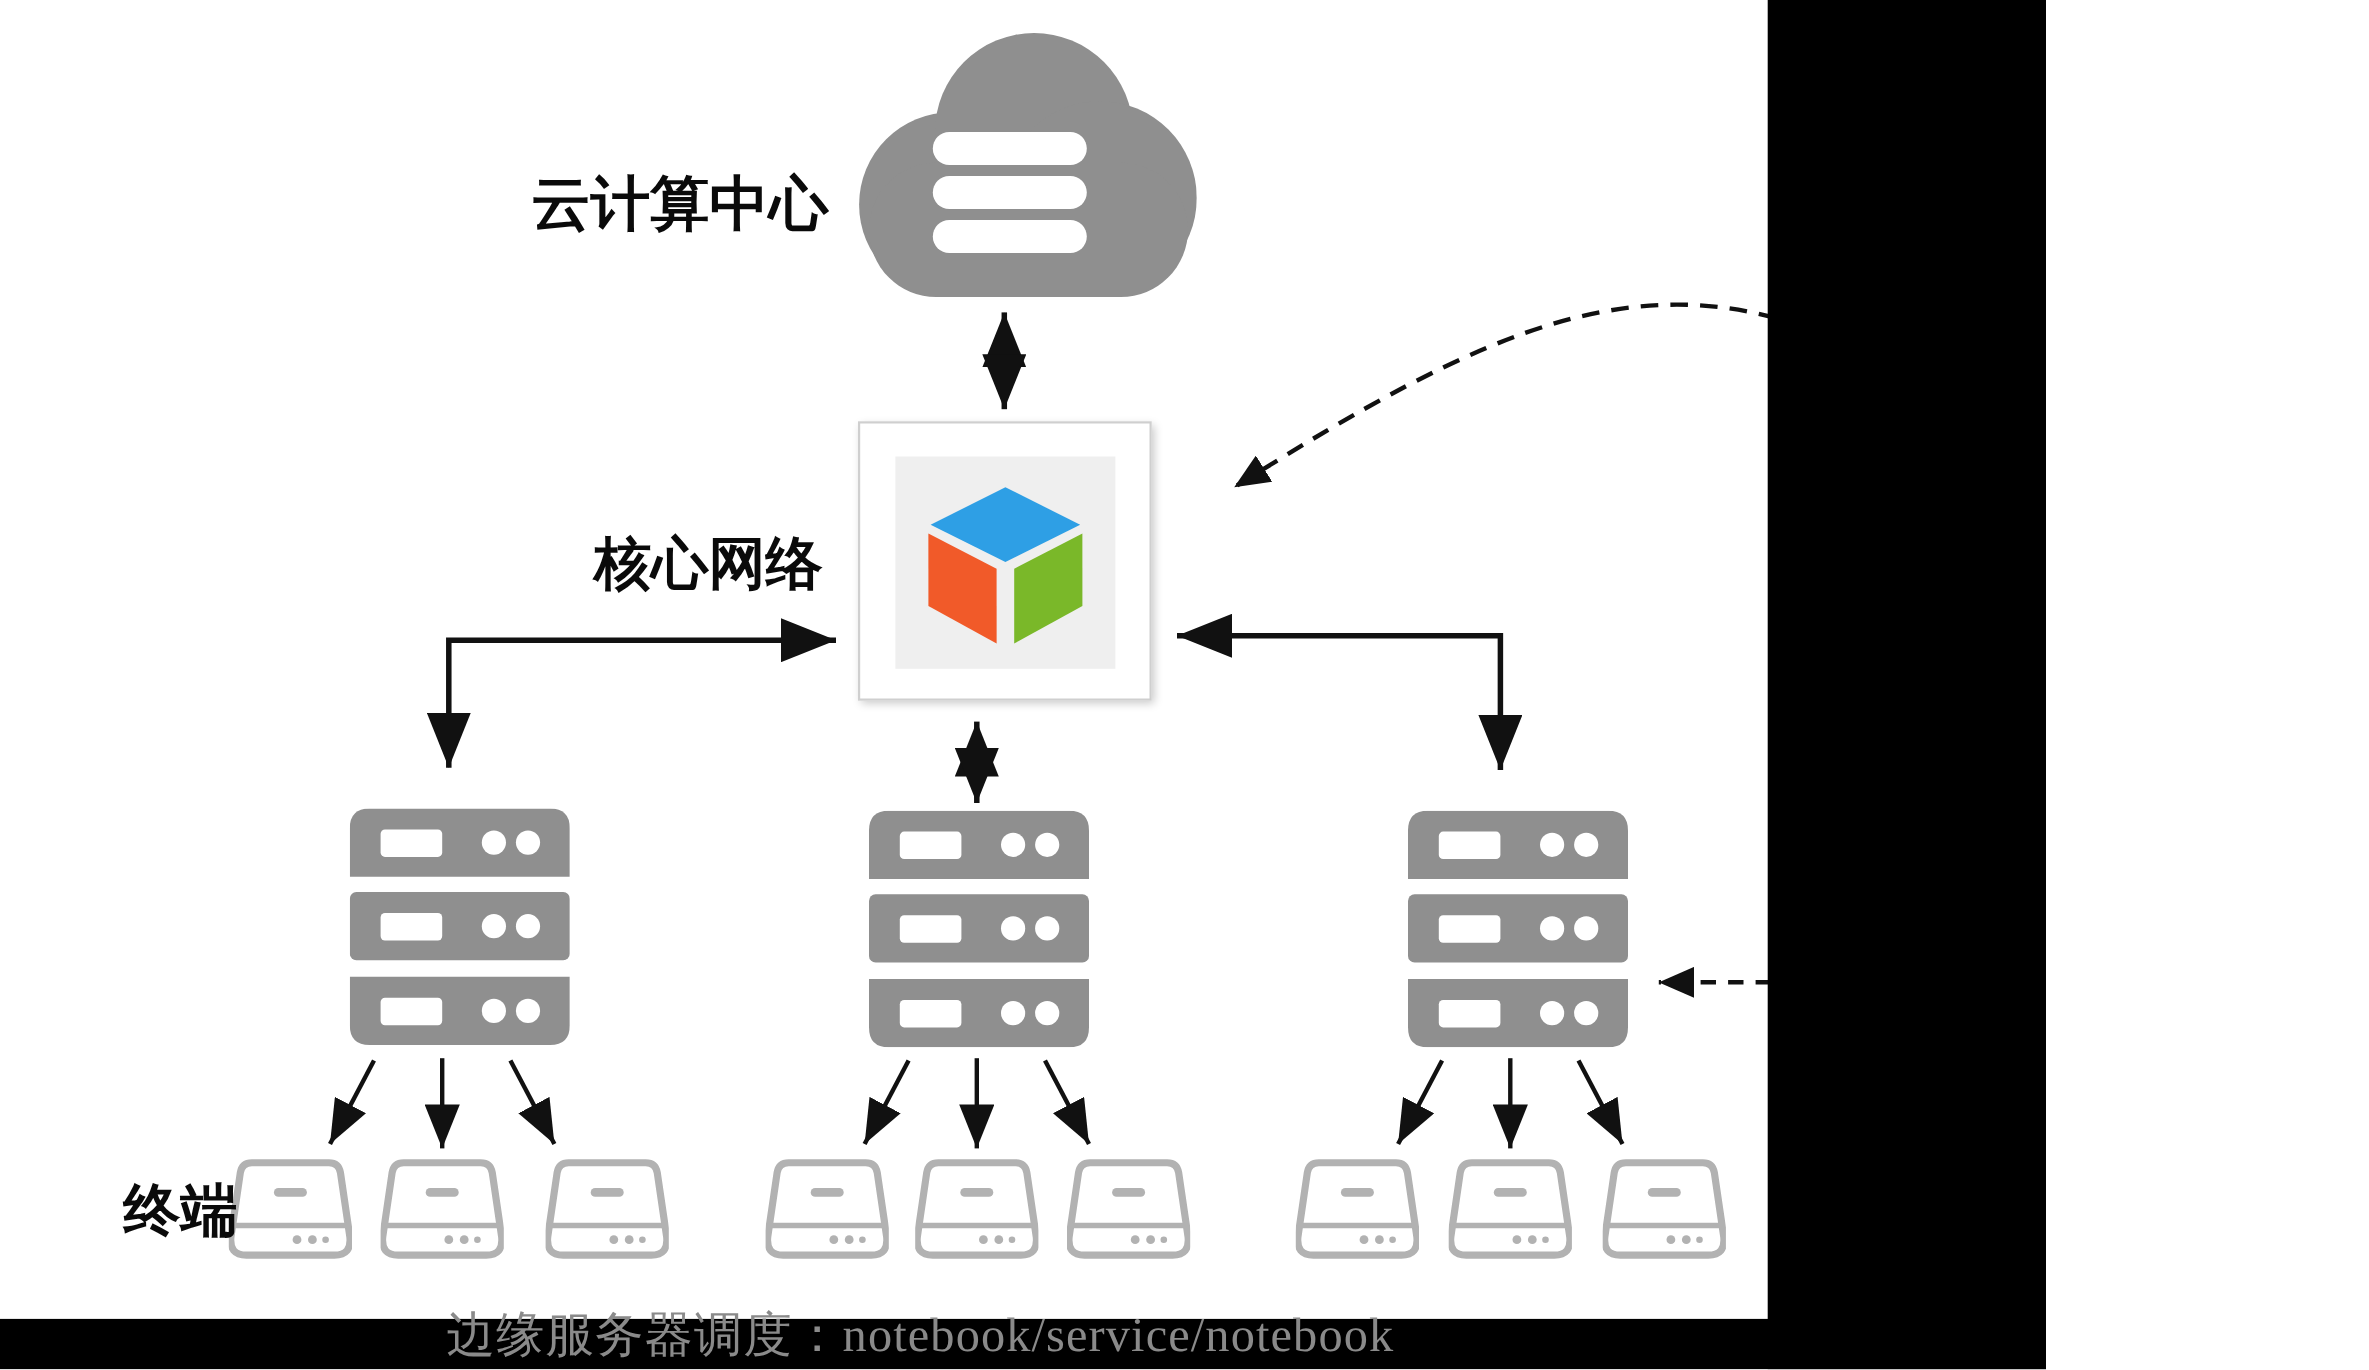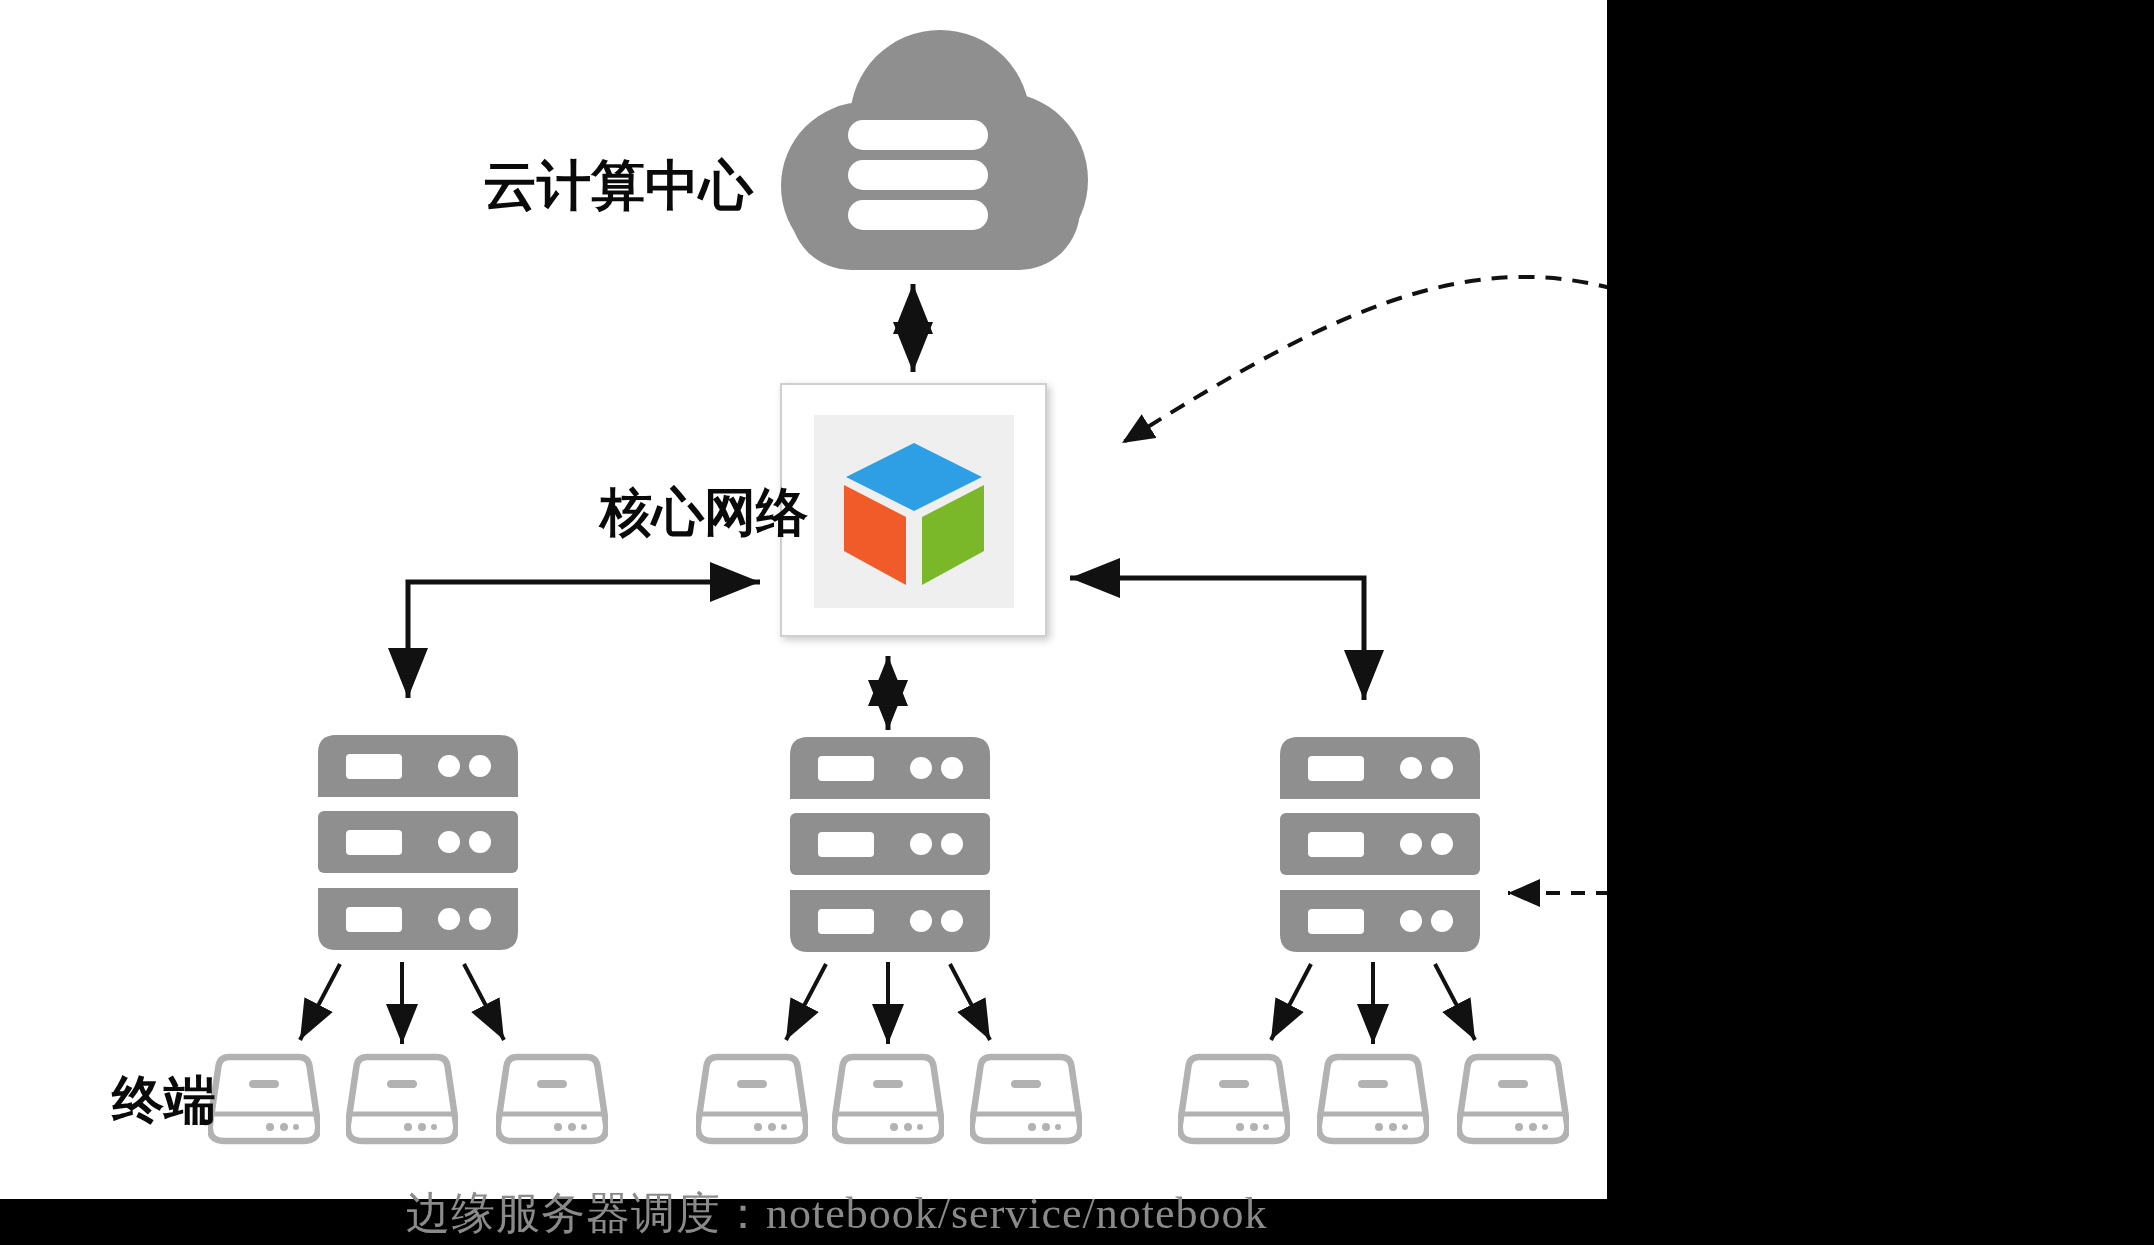--- a/index.html
+++ b/index.html
@@ -1,23 +1,23 @@
 <!DOCTYPE html>
 <html><head>
 <meta charset="utf-8">
 <style>
   html,body{margin:0;padding:0;background:#fff;}
-  .canvas{position:relative;width:2154px;height:1245px;overflow:hidden;background:#ffffff;
+  .canvas{position:relative;width:1860px;height:1245px;overflow:hidden;background:#ffffff;
           font-family:"Liberation Sans","DejaVu Sans",sans-serif;}
   .overlay{position:absolute;left:0;top:0;width:2154px;height:1245px;z-index:5;}
   .node{position:absolute;z-index:4;}
   .label{position:absolute;z-index:6;font-weight:bold;color:#0a0a0a;white-space:nowrap;
          font-family:"Liberation Sans","DejaVu Sans",sans-serif;}
   .label-cloud{left:483px;top:150px;font-size:54px;}
-  .label-core{left:600px;top:478px;font-size:52px;}
+  .label-core{left:540px;top:478px;font-size:52px;}
   .label-edge{left:26px;top:826px;font-size:54px;}
   .label-terminal{left:96px;top:1066px;font-size:52px;margin-left:16px;}
   .core-box{position:absolute;left:780px;top:383px;width:267px;height:254px;background:#ffffff;
             border:2px solid #cfcfcf;box-sizing:border-box;z-index:4;
             box-shadow:3px 3px 8px rgba(0,0,0,0.22);}
   .core-inner{position:absolute;left:32px;top:30px;width:200px;height:193px;background:#efefef;
               display:flex;align-items:center;justify-content:center;}
   .bar-right{position:absolute;left:1607px;top:0;width:547px;height:1245px;background:#000;z-index:20;}
   .bar-bottom{position:absolute;left:0;top:1199px;width:2154px;height:46px;background:#000;z-index:20;}
   .caption{position:absolute;left:406px;top:1184px;z-index:30;font-size:44px;color:#8a8a8a;

